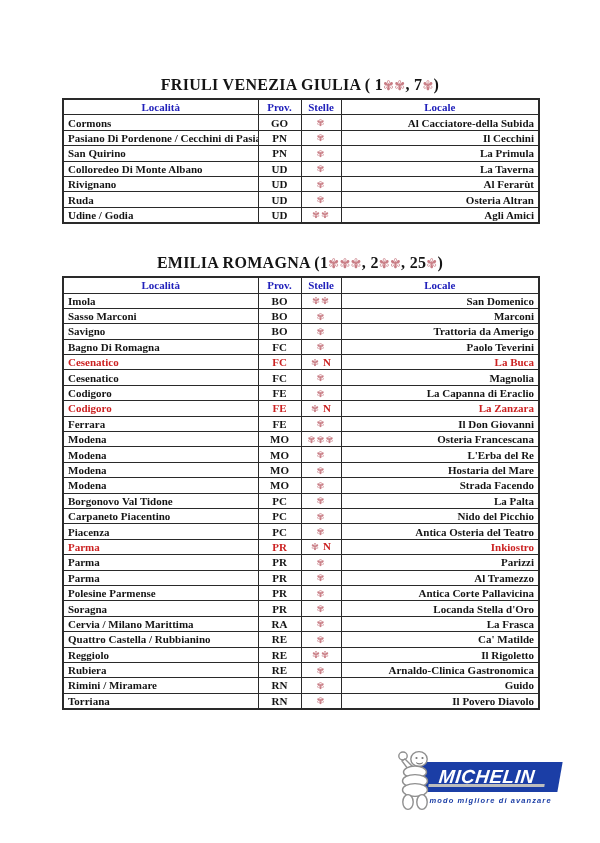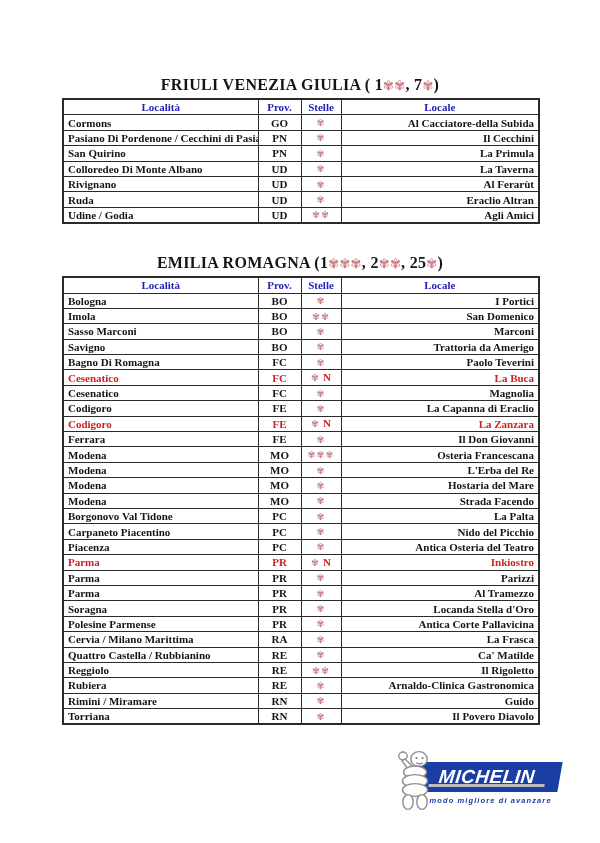--- a/index.html
+++ b/index.html
@@ -87,21 +87,21 @@
           <tr>
             <td class="cell-localita" style="color: rgb(21, 21, 21);">Rivignano</td>
             <td class="cell-prov" style="color: rgb(21, 21, 21);">UD</td>
             <td class="cell-stelle" style="color: rgb(21, 21, 21);"><span class="star" style="color: rgb(201, 125, 133);">✾</span></td>
             <td class="cell-locale" style="color: rgb(21, 21, 21);">Al Ferarùt</td>
           </tr>
           <tr>
             <td class="cell-localita" style="color: rgb(21, 21, 21);">Ruda</td>
             <td class="cell-prov" style="color: rgb(21, 21, 21);">UD</td>
             <td class="cell-stelle" style="color: rgb(21, 21, 21);"><span class="star" style="color: rgb(201, 125, 133);">✾</span></td>
-            <td class="cell-locale" style="color: rgb(21, 21, 21);">Eraclio Altran</td>
+            <td class="cell-locale" style="color: rgb(21, 21, 21);">Osteria Altran</td>
           </tr>
           <tr>
             <td class="cell-localita" style="color: rgb(21, 21, 21);">Udine / Godia</td>
             <td class="cell-prov" style="color: rgb(21, 21, 21);">UD</td>
             <td class="cell-stelle" style="color: rgb(21, 21, 21);"><span class="star" style="color: rgb(201, 125, 133);">✾✾</span></td>
             <td class="cell-locale" style="color: rgb(21, 21, 21);">Agli Amici</td>
           </tr>
         </tbody>
     </table>
   </section>
@@ -118,26 +118,20 @@
       <thead>
           <tr>
             <th style="color: rgb(34, 34, 187);">Località</th>
             <th style="color: rgb(34, 34, 187);">Prov.</th>
             <th style="color: rgb(34, 34, 187);">Stelle</th>
             <th style="color: rgb(34, 34, 187);">Locale</th>
           </tr>
         </thead>
       <tbody>
           <tr>
-            <td class="cell-localita" style="color: rgb(21, 21, 21);">Bologna</td>
-            <td class="cell-prov" style="color: rgb(21, 21, 21);">BO</td>
-            <td class="cell-stelle" style="color: rgb(21, 21, 21);"><span class="star" style="color: rgb(201, 125, 133);">✾</span></td>
-            <td class="cell-locale" style="color: rgb(21, 21, 21);">I Portici</td>
-          </tr>
-          <tr>
             <td class="cell-localita" style="color: rgb(21, 21, 21);">Imola</td>
             <td class="cell-prov" style="color: rgb(21, 21, 21);">BO</td>
             <td class="cell-stelle" style="color: rgb(21, 21, 21);"><span class="star" style="color: rgb(201, 125, 133);">✾✾</span></td>
             <td class="cell-locale" style="color: rgb(21, 21, 21);">San Domenico</td>
           </tr>
           <tr>
             <td class="cell-localita" style="color: rgb(21, 21, 21);">Sasso Marconi</td>
             <td class="cell-prov" style="color: rgb(21, 21, 21);">BO</td>
             <td class="cell-stelle" style="color: rgb(21, 21, 21);"><span class="star" style="color: rgb(201, 125, 133);">✾</span></td>
             <td class="cell-locale" style="color: rgb(21, 21, 21);">Marconi</td>
@@ -238,30 +232,30 @@
             <td class="cell-stelle" style="color: rgb(21, 21, 21);"><span class="star" style="color: rgb(201, 125, 133);">✾</span></td>
             <td class="cell-locale" style="color: rgb(21, 21, 21); padding-left: 12px;">Parizzi</td>
           </tr>
           <tr>
             <td class="cell-localita" style="color: rgb(21, 21, 21);">Parma</td>
             <td class="cell-prov" style="color: rgb(21, 21, 21);">PR</td>
             <td class="cell-stelle" style="color: rgb(21, 21, 21);"><span class="star" style="color: rgb(201, 125, 133);">✾</span></td>
             <td class="cell-locale" style="color: rgb(21, 21, 21);">Al Tramezzo</td>
           </tr>
           <tr>
+            <td class="cell-localita" style="color: rgb(21, 21, 21);">Polesine Parmense</td>
+            <td class="cell-prov" style="color: rgb(21, 21, 21);">PR</td>
+            <td class="cell-stelle" style="color: rgb(21, 21, 21);"><span class="star" style="color: rgb(201, 125, 133);">✾</span></td>
+            <td class="cell-locale" style="color: rgb(21, 21, 21);">Antica Corte Pallavicina</td>
+          </tr>
+          <tr>
             <td class="cell-localita" style="color: rgb(21, 21, 21);">Soragna</td>
             <td class="cell-prov" style="color: rgb(21, 21, 21);">PR</td>
             <td class="cell-stelle" style="color: rgb(21, 21, 21);"><span class="star" style="color: rgb(201, 125, 133);">✾</span></td>
             <td class="cell-locale" style="color: rgb(21, 21, 21);">Locanda Stella d'Oro</td>
-          </tr>
-          <tr>
-            <td class="cell-localita" style="color: rgb(21, 21, 21);">Polesine Parmense</td>
-            <td class="cell-prov" style="color: rgb(21, 21, 21);">PR</td>
-            <td class="cell-stelle" style="color: rgb(21, 21, 21);"><span class="star" style="color: rgb(201, 125, 133);">✾</span></td>
-            <td class="cell-locale" style="color: rgb(21, 21, 21);">Antica Corte Pallavicina</td>
           </tr>
           <tr>
             <td class="cell-localita" style="color: rgb(21, 21, 21);">Cervia / Milano Marittima</td>
             <td class="cell-prov" style="color: rgb(21, 21, 21);">RA</td>
             <td class="cell-stelle" style="color: rgb(21, 21, 21);"><span class="star" style="color: rgb(201, 125, 133);">✾</span></td>
             <td class="cell-locale" style="color: rgb(21, 21, 21);">La Frasca</td>
           </tr>
           <tr>
             <td class="cell-localita" style="color: rgb(21, 21, 21);">Quattro Castella / Rubbianino</td>
             <td class="cell-prov" style="color: rgb(21, 21, 21);">RE</td>

